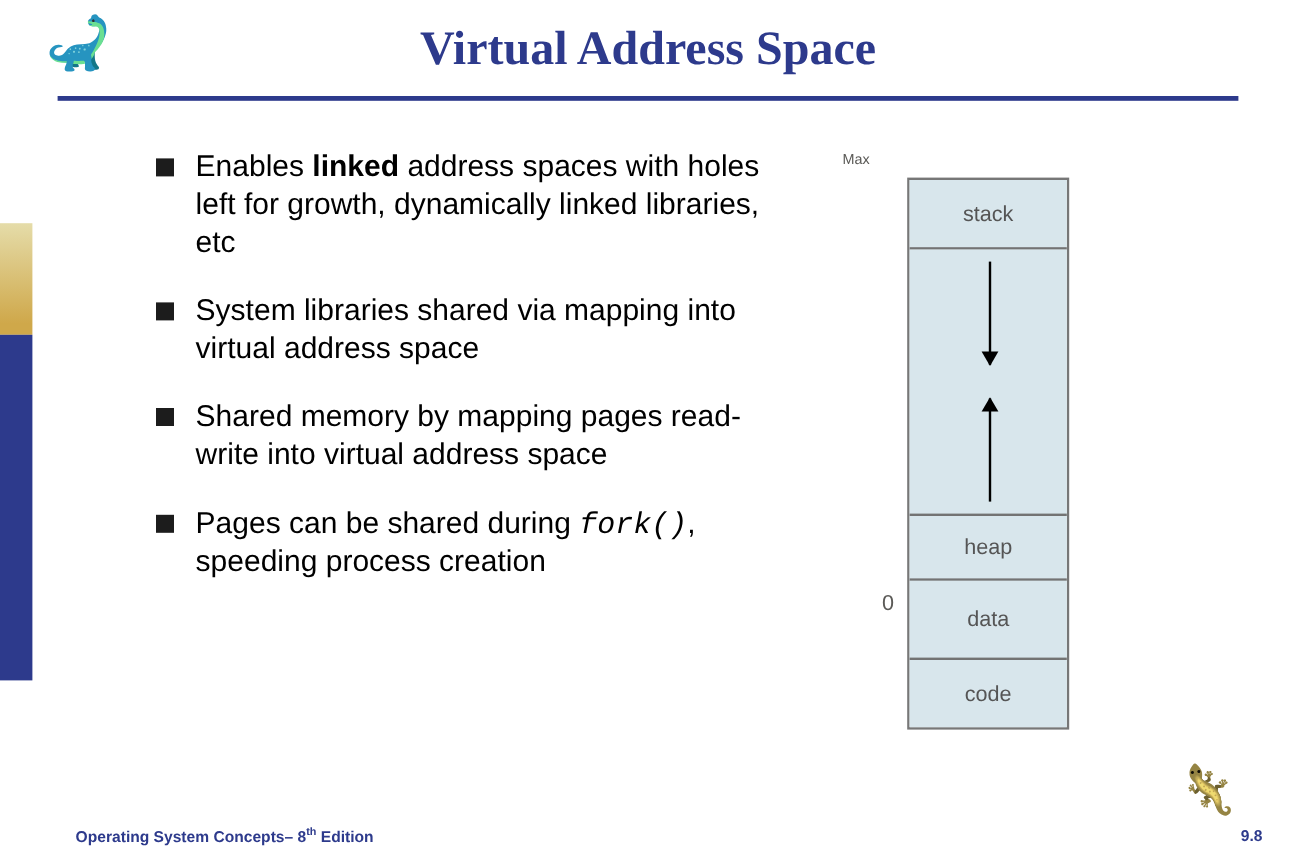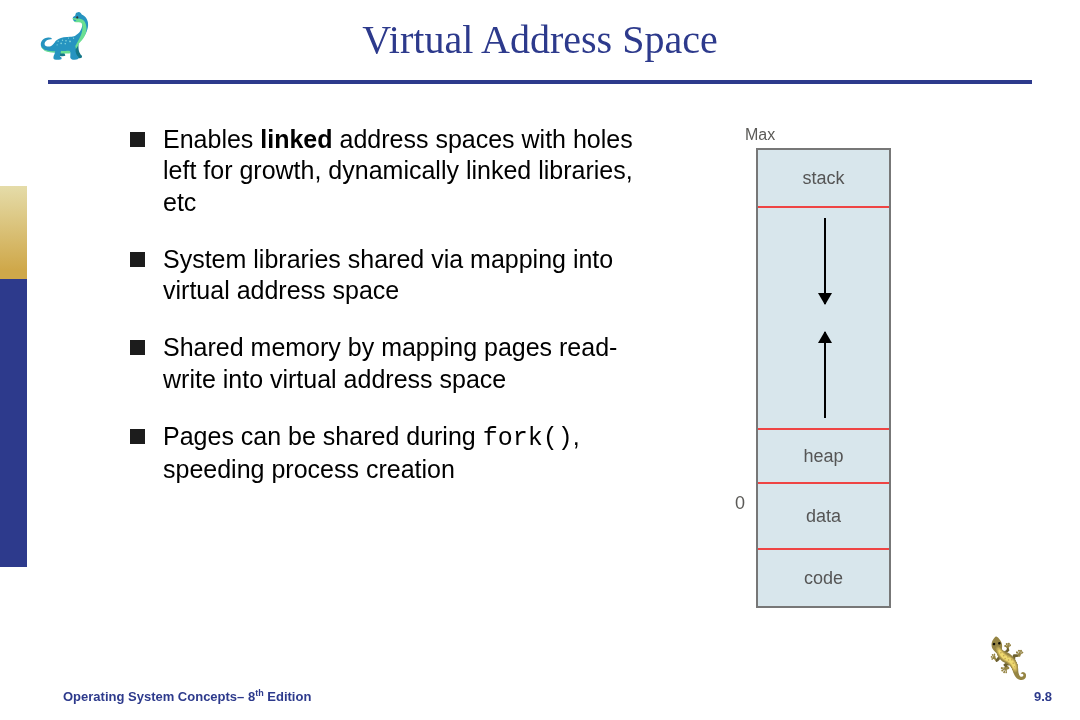--- a/index.html
+++ b/index.html
@@ -25,21 +25,21 @@
     position: absolute;
     left: 38px;
     top: 0;
     font-size: 44px;
     transform: scaleX(-1);
     filter: hue-rotate(60deg) saturate(0.8);
   }
   .title {
     text-align: center;
     font-size: 40px;
-    font-weight: normal;
+    font-weight: bold;
     color: #2d3a8c;
     padding-top: 6px;
     font-family: "Times New Roman", Times, serif;
   }
   .hr {
     margin: 0 48px 0 48px;
     border: none;
     border-top: 4px solid #2d3a8c;
   }
   .body {
@@ -62,32 +62,31 @@
   .sq {
     width: 15px;
     height: 15px;
     background: #1c1c1c;
     flex: 0 0 15px;
     margin-top: 8px;
     margin-right: 18px;
   }
   .bt { flex: 1; }
   .bold { font-weight: bold; }
-  .mono { font-family: "Courier New", Courier, monospace; }
+  .mono { font-family: "Courier New", Courier, monospace; font-style: italic; }
   .diagram-wrap {
     flex: 0 0 300px;
     position: relative;
   }
   .label-max {
     position: absolute;
     top: 2px;
     left: 22px;
-    font-size: 16px;
+    font-size: 12px;
     color: #5b5a57;
-    margin-left: 43px;
   }
   .label-zero {
     position: absolute;
     bottom: -3px;
     left: 55px;
     font-size: 18px;
     color: #5b5a57;
   }
   .diag {
     position: absolute;
@@ -98,21 +97,21 @@
     border: 2px solid #777;
     display: flex;
     flex-direction: column;
   }
   .seg {
     display: flex;
     align-items: center;
     justify-content: center;
     font-size: 18px;
     color: #555;
-    border-bottom: 2px solid #ef4444;
+    border-bottom: 2px solid #737373;
     background: #d8e6ec;
   }
   .seg:last-child { border-bottom: none; }
   .seg.stack { height: 60px; }
   .seg.gap {
     height: 230px;
     position: relative;
     background: #d8e6ec;
   }
   .seg.heap { height: 56px; }

